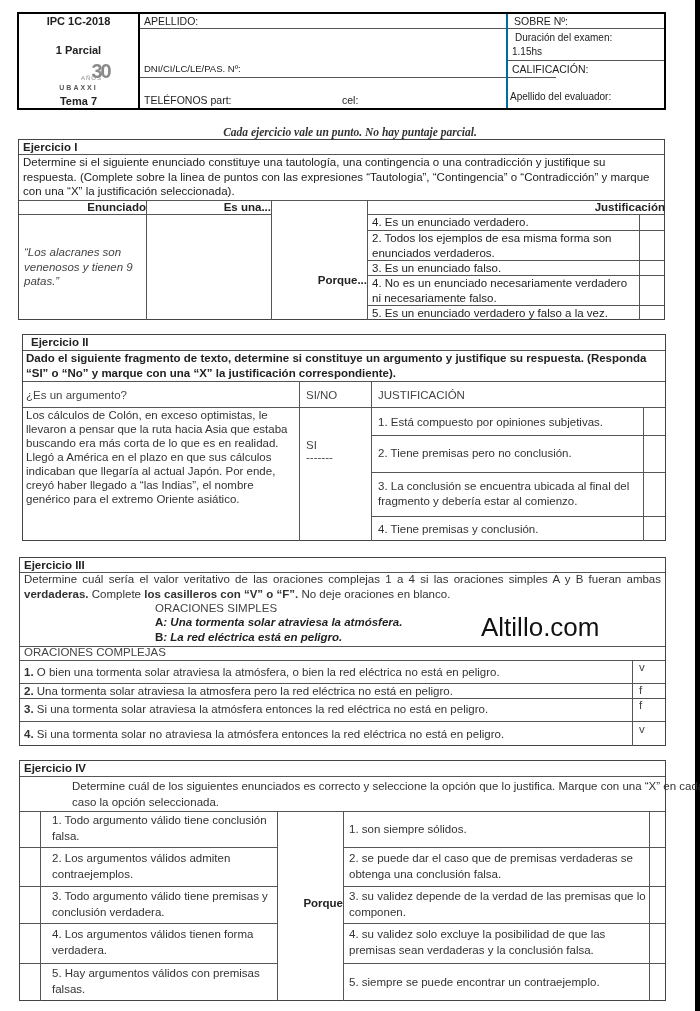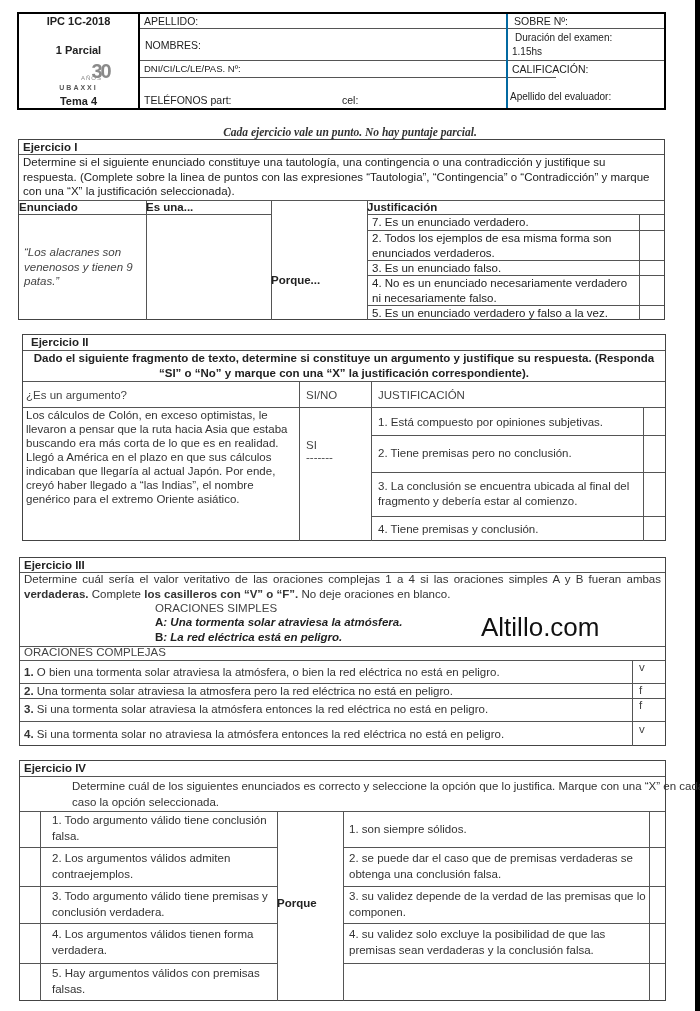--- a/index.html
+++ b/index.html
@@ -21,47 +21,46 @@
   .anos { font-size:6px; color:#888; font-weight:normal; letter-spacing:1px; }
   .ubaxxi { font-size:7px; letter-spacing:2px; color:#555; }
 
   .note { position:absolute; left:0; width:700px; top:126px; text-align:center; font-family:"Liberation Serif", serif; font-style:italic; font-weight:bold; font-size:11.5px; color:#333; }
 
   
   .box { position:absolute; border:1px solid #444; box-sizing:border-box; }
   .hl { position:absolute; left:0; right:0; border-top:1px solid #555; }
   .vl { position:absolute; border-left:1px solid #555; }
   .t { position:absolute; line-height:14.5px; }
-  .bold { font-weight:bold;text-align:center; }
+  .bold { font-weight:bold; }
   .ital { font-style:italic; }
-  .ctr { text-align:left; }
+  .ctr { text-align:right; }
   .just { text-align:justify; }
 
   .watermark { position:absolute; left:481px; top:612px; font-size:26px; color:#111; font-family:"Liberation Sans", sans-serif; }
 </style>
 </head>
 <body>
 
 <div class="rightbar"></div>
 
 <div class="hdr">
   <div class="left">
     <div class="abs" style="left:0;right:0;top:1px;">IPC   1C-2018</div>
     <div class="abs" style="left:0;right:0;top:30px;">1 Parcial</div>
     <div class="abs" style="left:0;right:0;top:44px;">
       <div class="logo30">30</div>
       <div class="abs anos" style="left:62px;top:17px;">AÑOS</div>
       <div class="ubaxxi">UBAXXI</div>
     </div>
-    <div class="abs" style="left:0;right:0;top:81px;">Tema 4</div>
+    <div class="abs" style="left:0;right:0;top:81px;">Tema 7</div>
   </div>
 
   <div class="mid">
     <div class="hrow" style="top:0;height:15px;line-height:14px;"><span>APELLIDO:</span></div>
-    <div class="hrow" style="top:15px;height:32px;line-height:32px;padding-left:5px;"><span>NOMBRES:</span></div>
     <div class="hrow" style="top:47px;height:17px;line-height:16px;font-size:9.5px;"><span>DNI/CI/LC/LE/PAS. Nº:</span></div>
     <div class="hrow" style="top:80px;height:14px;line-height:13px;border-bottom:none;">
       <span>TELÉFONOS part:</span>
       <span class="abs" style="left:202px;top:0;">cel:</span>
     </div>
   </div>
 
   <div class="right">
     <div class="hrow" style="top:0;height:15px;line-height:14px;padding-left:6px;"><span>SOBRE Nº:</span></div>
     <div class="hrow" style="top:15px;height:32px;line-height:14px;padding-top:2px;font-size:10px;">
@@ -90,21 +89,21 @@
 
   <div class="t bold ctr" style="left:0;width:127px;top:60px;">Enunciado</div>
   <div class="t bold ctr" style="left:127px;width:125px;top:60px;">Es una...</div>
   <div class="t bold ctr" style="left:348px;width:298px;top:60px;">Justificación</div>
   <div class="hl" style="top:74px;left:0;width:252px;right:auto;"></div>
   <div class="hl" style="top:74px;left:348px;"></div>
 
   <div class="t ital" style="left:5px;top:105px;width:118px;color:#444;">“Los alacranes son venenosos y tienen 9 patas.”</div>
   <div class="t bold ctr" style="left:252px;width:96px;top:133px;">Porque...</div>
 
-  <div class="t" style="left:353px;top:75px;">7. Es un enunciado verdadero.</div>
+  <div class="t" style="left:353px;top:75px;">4. Es un enunciado verdadero.</div>
   <div class="hl" style="top:90px;left:348px;"></div>
   <div class="t" style="left:353px;top:91px;width:262px;">2. Todos los ejemplos de esa misma forma son enunciados verdaderos.</div>
   <div class="hl" style="top:120px;left:348px;"></div>
   <div class="t" style="left:353px;top:121px;">3. Es un enunciado falso.</div>
   <div class="hl" style="top:135px;left:348px;"></div>
   <div class="t" style="left:353px;top:136px;width:262px;">4. No es un enunciado necesariamente verdadero ni necesariamente falso.</div>
   <div class="hl" style="top:165px;left:348px;"></div>
   <div class="t" style="left:353px;top:166px;">5. Es un enunciado verdadero y falso a la vez.</div>
 
   <div class="abs" style="left:621px;top:75px;width:24px;height:15px;"></div>
@@ -196,20 +195,21 @@
   <div class="t" style="left:32px;top:204px;width:220px;line-height:16px;color:#333;">5. Hay argumentos válidos con premisas falsas.</div>
 
   <div class="t" style="left:329px;top:60px;width:298px;line-height:16px;color:#333;">1. son siempre sólidos.</div>
   <div class="hl" style="top:86px;left:323px;"></div>
   <div class="t" style="left:329px;top:89px;width:298px;line-height:16px;color:#333;">2. se puede dar el caso que de premisas verdaderas se obtenga una conclusión falsa.</div>
   <div class="hl" style="top:125px;left:323px;"></div>
   <div class="t" style="left:329px;top:127px;width:298px;line-height:16px;color:#333;">3. su validez depende de la verdad de las premisas que lo componen.</div>
   <div class="hl" style="top:162px;left:323px;"></div>
   <div class="t" style="left:329px;top:165px;width:298px;line-height:16px;color:#333;">4. su validez solo excluye la posibilidad de que las premisas sean verdaderas y la conclusión falsa.</div>
   <div class="hl" style="top:202px;left:323px;"></div>
+  <div class="t" style="left:329px;top:213px;width:298px;line-height:16px;color:#333;">5. siempre se puede encontrar un contraejemplo.</div>
 
   <div class="abs" style="left:0;top:51px;width:20px;height:35px;"></div>
   <div class="abs" style="left:0;top:87px;width:20px;height:38px;"></div>
   <div class="abs" style="left:0;top:126px;width:20px;height:36px;"></div>
   <div class="abs" style="left:0;top:163px;width:20px;height:39px;"></div>
   <div class="abs" style="left:0;top:203px;width:20px;height:37px;"></div>
   <div class="abs" style="left:630px;top:51px;width:16px;height:35px;"></div>
   <div class="abs" style="left:630px;top:87px;width:16px;height:38px;"></div>
   <div class="abs" style="left:630px;top:126px;width:16px;height:36px;"></div>
   <div class="abs" style="left:630px;top:163px;width:16px;height:39px;"></div>

